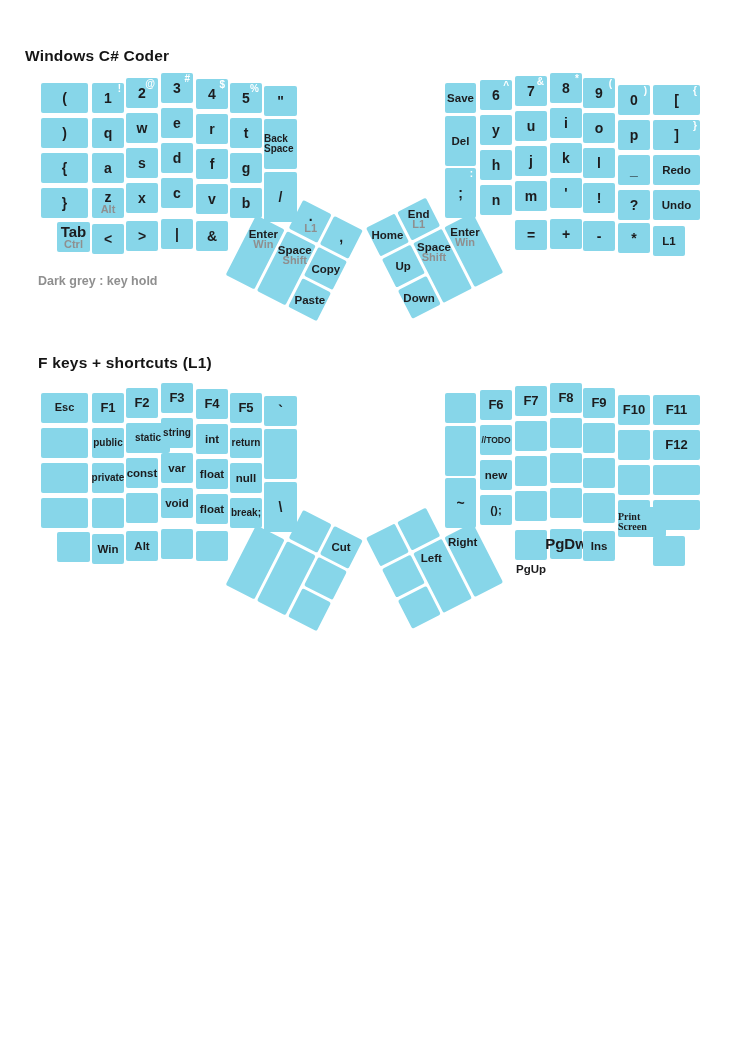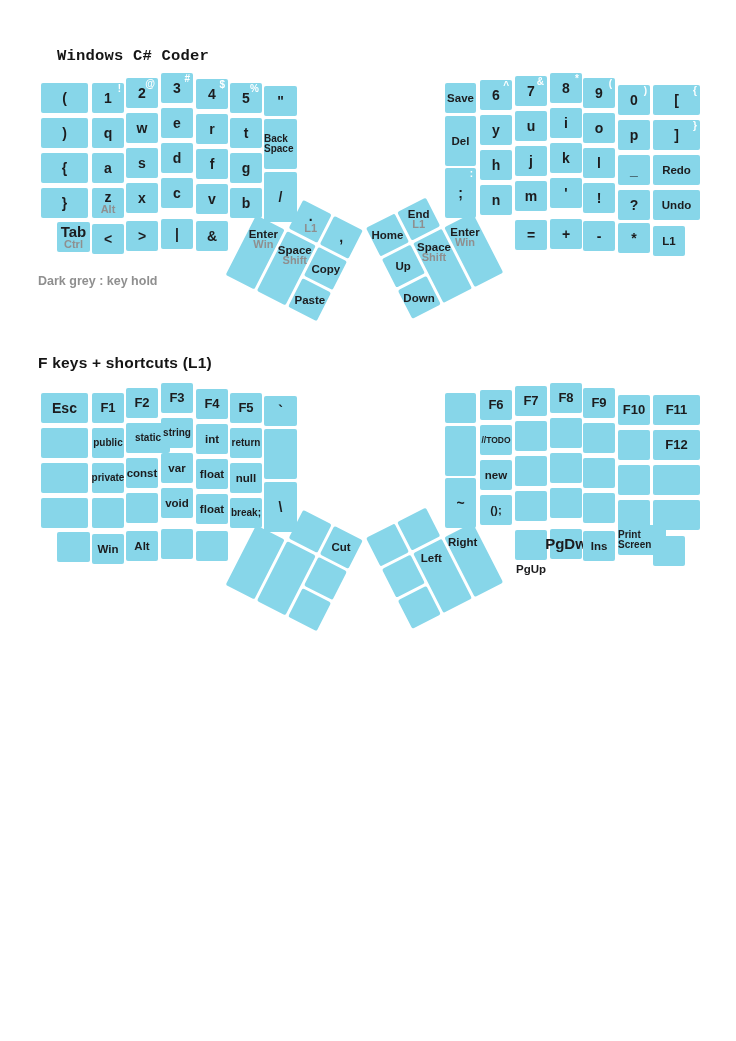--- a/index.html
+++ b/index.html
@@ -17,21 +17,21 @@
   .key .sup{position:absolute;top:0px;right:3px;color:#ffffff;font-size:10px;line-height:1.2;}
   .key.tall{align-items:flex-start;}
   .key.tall .stack{padding-top:7px;}
   .thumb{position:absolute;transform-origin:0 0;}
   .thumb .key{transform-origin:center center;}
 </style>
 </head>
 <body>
 
 <div id="canvas">
-  <div class="title" style="left:57px;top:47px;font-family:Liberation Mono, monospace;">Windows C# Coder</div>
+  <div class="title" style="left:25px;top:47px;">Windows C# Coder</div>
   <div class="legend" style="left:38px;top:274px;">Dark grey : key hold</div>
   <div class="title" style="left:38px;top:354px;">F keys + shortcuts (L1)</div>
   <div class="board">
       <div class="key" style="left: 41px; top: 83px; width: 47px; height: 30px;">
         <div class="stack">
           <span class="main" style="font-size: 14px;">(</span>
         </div>
       </div>
       <div class="key" style="left: 41px; top: 118px; width: 47px; height: 30px;">
         <div class="stack">
@@ -430,21 +430,21 @@
         <div class="key" style="left: 0px; top: 70px; width: 32px; height: 32px;">
           <div class="stack" style="transform: rotate(27deg);">
             <span class="main" style="font-size: 11.5px;">Down</span>
           </div>
         </div>
       </div>
     </div>
   <div class="board">
       <div class="key" style="left: 41px; top: 393px; width: 47px; height: 30px;">
         <div class="stack">
-          <span class="main" style="font-size: 14px;">Esc</span>
+          <span class="main" style="font-size: 11px;">Esc</span>
         </div>
       </div>
       <div class="key" style="left: 41px; top: 428px; width: 47px; height: 30px;">
         <div class="stack"></div>
       </div>
       <div class="key" style="left: 41px; top: 463px; width: 47px; height: 30px;">
         <div class="stack"></div>
       </div>
       <div class="key" style="left: 41px; top: 498px; width: 47px; height: 30px;">
         <div class="stack"></div>
@@ -672,21 +672,21 @@
       </div>
       <div class="key" style="left: 618px; top: 430px; width: 32px; height: 30px;">
         <div class="stack"></div>
       </div>
       <div class="key" style="left: 618px; top: 465px; width: 32px; height: 30px;">
         <div class="stack"></div>
       </div>
       <div class="key" style="left: 618px; top: 500px; width: 32px; height: 30px;">
         <div class="stack"></div>
       </div>
-      <div class="key" style="left: 618px; top: 525px; width: 48px; height: 30px;">
+      <div class="key" style="left: 618px; top: 507px; width: 48px; height: 30px; font-family: Liberation Serif, serif;">
         <div class="stack two">
           <span class="main" style="font-size: 10px;">Print Screen</span>
         </div>
       </div>
       <div class="key" style="left: 653px; top: 395px; width: 47px; height: 30px;">
         <div class="stack">
           <span class="main" style="font-size: 13px;">F11</span>
         </div>
       </div>
       <div class="key" style="left: 653px; top: 430px; width: 47px; height: 30px;">

